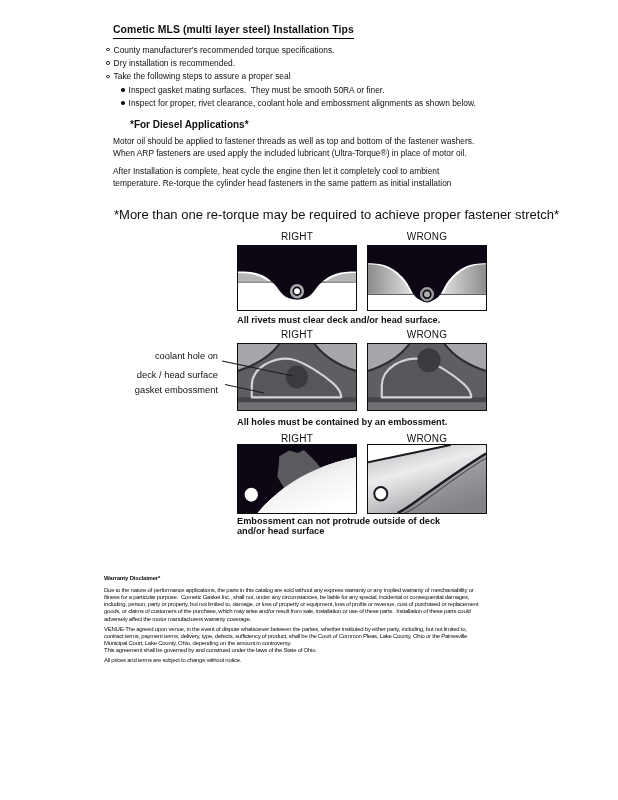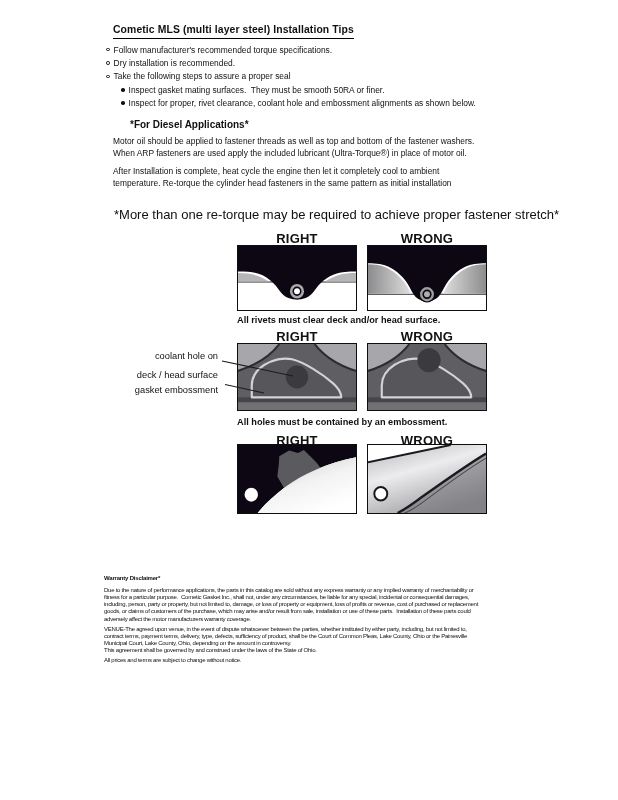--- a/index.html
+++ b/index.html
@@ -17,21 +17,21 @@
   .tiplist { left:106px; top:43px; }
   .tiprow { display:flex; align-items:center; height:13.4px; font-size:8.4px; white-space:pre; }
   .tiprow.sub { margin-left:15px; }
   .omark { width:3.6px; height:3.6px; border:1px solid #111; border-radius:50%; margin-right:4px; flex:none; }
   .fmark { width:3.6px; height:3.6px; background:#111; border-radius:50%; margin-right:4px; flex:none; }
   .h2 { left:130px; top:119px; font-size:10px; font-weight:700; }
   .bodyblock .ln { font-size:8.4px; line-height:12.4px; white-space:pre; }
   .p1 { left:113px; top:135px; }
   .p2 { left:113px; top:165px; }
   .p3 { left:114px; top:207px; font-size:13px; white-space:pre; }
-  .figlabel { width:120px; text-align:center; font-size:13px; font-weight:700; letter-spacing:0.2px; }
+  .figlabel { width:120px; text-align:center; font-size:10px; font-weight:400; letter-spacing:0.2px; }
   .fig { width:120px; border:1.8px solid #0d0d0d; background:#fff; line-height:0; }
   .fig svg { display:block; width:100%; height:100%; }
   .caption { font-size:9.2px; font-weight:700; }
   .caption .ln { line-height:10.4px; white-space:pre; }
   .ann { width:104px; text-align:right; font-size:9.3px; }
   .ann .ln { line-height:11px; white-space:pre;margin-top:8px; }
   .legal .ln { font-size:6px; line-height:7.15px; letter-spacing:-0.25px; white-space:pre; }
   .legal-h { font-size:6px; font-weight:700; letter-spacing:-0.2px; }
   .pagecode { font-size:14px; letter-spacing:0.4px; color:#222;margin-left:36px; }
   .overlay { pointer-events:none; }
@@ -39,21 +39,21 @@
 </head>
 <body>
 
 <div class="page">
 
   <div class="abs title">Cometic MLS (multi layer steel) Installation Tips</div>
 
   <div class="abs tiplist">
     <div class="tiprow">
       <span class="omark"></span>
-      <span>Follow manufacturer's recommended torque specifications.</span>
+      <span>County manufacturer's recommended torque specifications.</span>
     </div>
     <div class="tiprow">
       <span class="omark"></span>
       <span>Dry installation is recommended.</span>
     </div>
     <div class="tiprow">
       <span class="omark"></span>
       <span>Take the following steps to assure a proper seal</span>
     </div>
     <div class="tiprow sub">
@@ -193,20 +193,24 @@
       </defs>
       <rect width="120" height="67" fill="#ffffff"></rect>
       <path d="M0,17 C26,12 55,6 84,0 H120 V8.5 C97,22 73,39 53,52.5 C43,59.5 36,64.5 30,67 H0 Z" fill="url(#r3wband)"></path>
       <path d="M30,67 C36,64.5 43,59.5 53,52.5 C73,39 97,22 120,8.5 V67 Z" fill="url(#r3wcorner)"></path>
       <path d="M0,17 C26,12 55,6 84,0" stroke="#1a1a1f" stroke-width="2" fill="none"></path>
       <path d="M120,8.5 C97,22 73,39 53,52.5 C43,59.5 36,64.5 30,67" stroke="#1a1a1f" stroke-width="2.4" fill="none"></path>
       <path d="M120,13 C98,25.5 76,42 57,55.5 C48,62 41,66 35,68" stroke="#47474c" stroke-width="1" fill="none"></path>
       <circle cx="13" cy="48" r="6.6" fill="#ffffff" stroke="#17171c" stroke-width="2"></circle>
     </svg>
   </div>
+  <div class="abs caption" style="left:237px;top:516px;">
+      <div class="ln">Embossment can not protrude outside of deck</div>
+      <div class="ln">and/or head surface</div>
+    </div>
 
   <svg class="abs overlay" style="left:0;top:0;" width="618" height="800">
     <line x1="222" y1="361" x2="293" y2="376" stroke="#1c1c1c" stroke-width="1.1"></line>
     <line x1="225" y1="384.5" x2="264" y2="393" stroke="#1c1c1c" stroke-width="1.1"></line>
   </svg>
 
   <div class="abs legal-h" style="left:104px;top:575px;">Warranty Disclaimer*</div>
   <div class="abs legal" style="left:104px;top:587px;">
       <div class="ln">Due to the nature of performance applications, the parts in this catalog are sold without any express warranty or any implied warranty of merchantability or</div>
       <div class="ln">fitness for a particular purpose.  Cometic Gasket Inc., shall not, under any circumstances, be liable for any special, incidental or consequential damages,</div>

